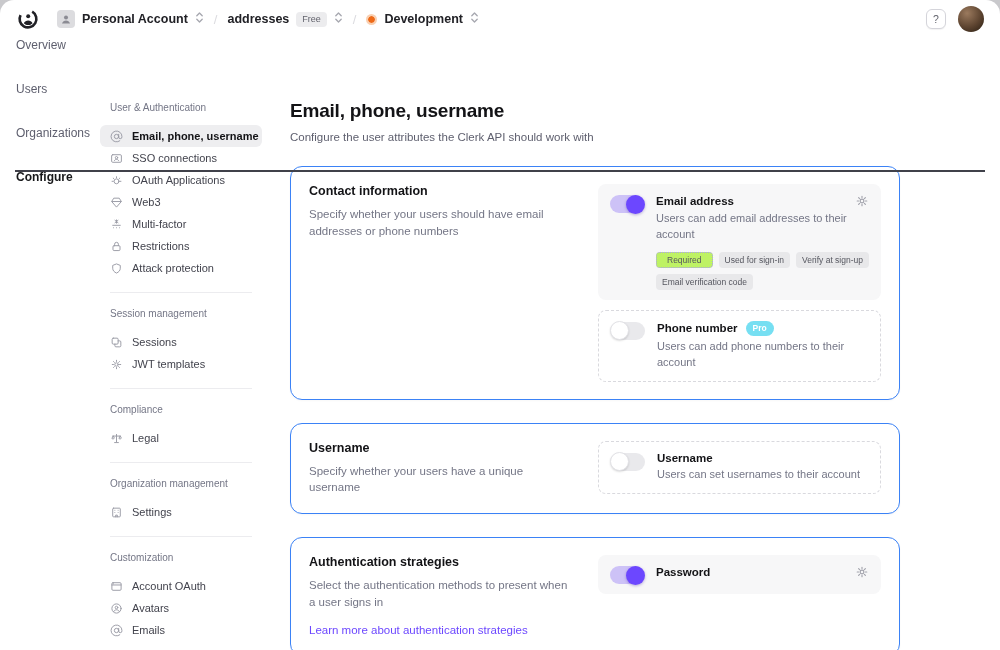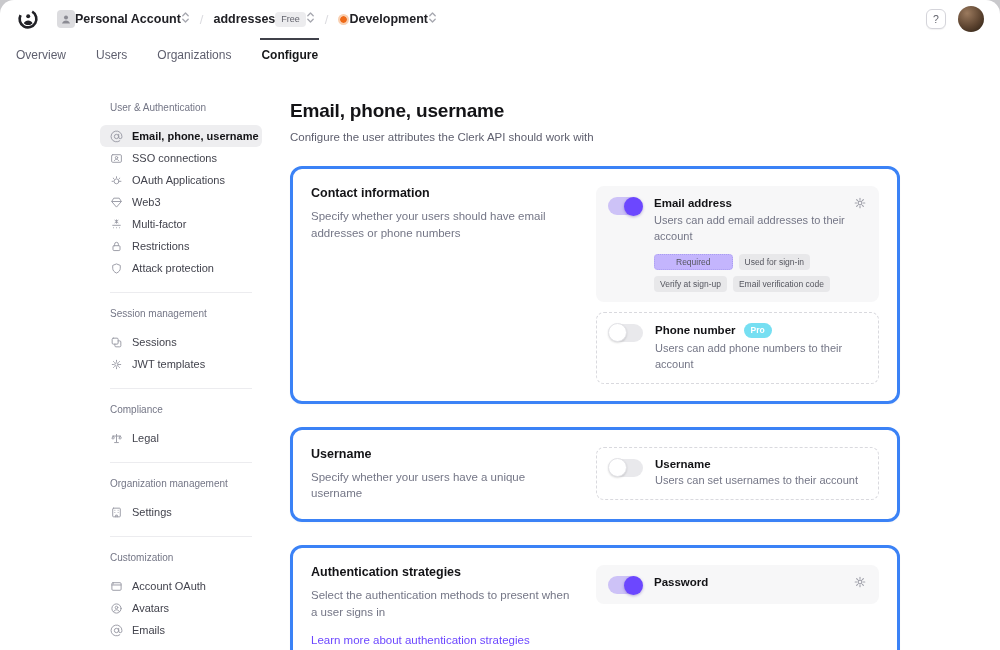--- a/index.html
+++ b/index.html
@@ -4,32 +4,32 @@
 <style>
   * { box-sizing: border-box; margin: 0; padding: 0; }
   html,body { width:1000px; height:650px; overflow:hidden; }
   body { background:#c9c9cc; font-family:"Liberation Sans", sans-serif; -webkit-font-smoothing:antialiased; }
   .app { width:1000px; height:650px; background:#fff; border-radius:14px 14px 0 0; overflow:hidden; position:relative; }
 
   
   .topbar { height:38px; display:flex; align-items:center; padding:0 16px; gap:9px; }
   .logo { width:24px; height:24px; flex-shrink:0; }
   .crumbs { display:flex; align-items:center; gap:8px; margin-left:8px; }
-  .crumb { display:flex; align-items:center; gap:0; cursor:pointer; }
+  .crumb { display:flex; align-items:center; gap:7px; cursor:pointer; }
   .crumb-label { font-size:12.5px; color:#212126; font-weight:600; }
   .slash { color:#dcdce0; font-size:13px; margin:0 2px; }
   .mini-avatar { width:18px; height:18px; border-radius:4px; background:#dcdcdf; display:flex; align-items:center; justify-content:center; overflow:hidden; }
   .free-pill { font-size:9px; color:#62636c; background:#ececee; padding:2.5px 6px; border-radius:4px; font-weight:500; }
   .env-dot { width:7px; height:7px; border-radius:50%; background:#ee6a18; border:2px solid #f9d0b2; background-clip:padding-box; box-sizing:content-box; }
   .topbar-right { margin-left:auto; display:flex; align-items:center; gap:12px; }
   .help-btn { width:20px; height:20px; border:1px solid #d4d4da; border-radius:6px; display:flex; align-items:center; justify-content:center; font-size:10.5px; color:#62636c; background:#fff; box-shadow:0 1px 1px rgba(0,0,0,.05); cursor:pointer; }
   .user-avatar { width:26px; height:26px; border-radius:50%; background:radial-gradient(circle at 35% 28%, #9b7a5e, #5d4430 55%, #2c2014 95%); cursor:pointer; }
 
   
-  .tabs { display:flex; gap:30px; padding:0 16px; height:34px; align-items:stretch; }
+  .tabs { display:flex; gap:30px; padding:0 16px; height:34px; align-items:stretch;flex-direction:column; }
   .tab { position:relative; font-size:12px; color:#5e5f6e; display:flex; align-items:center; cursor:pointer; }
   .tab.active { color:#17181a; font-weight:700; }
   .tab.active::before { content:""; position:absolute; top:0; left:-1px; right:-1px; height:2px; background:#40414a; }
 
   
   .layout { display:flex; padding:28px 0 0 100px; height:578px; overflow:hidden; }
 
   
   .sidebar { width:162px; flex-shrink:0; }
   .side-title { font-size:10px; color:#747686; margin:0 0 12px 10px; }
@@ -37,21 +37,21 @@
   .side-item.active { background:#eeeef0; color:#131316; font-weight:600; }
   .side-item .sicon { display:flex; align-items:center; color:#9b9ca7; flex-shrink:0; }
   .side-div { height:1px; background:#ececef; margin:13px 10px 15px 10px; }
   .side-section { margin-bottom:2px; }
   .side-section .side-title { margin-top:2px; }
 
   
   .main { margin-left:28px; width:610px; }
   .page-title { font-size:19px; font-weight:700; color:#131316; letter-spacing:-.2px; }
   .page-sub { font-size:11.5px; color:#5e5f6e; margin-top:9px; }
-  .card { border:3px solid #3b82f6; border-radius:12px; padding:17px 18px; margin-top:23px; display:flex; box-shadow:0 1px 2px rgba(0,0,0,.03); background:#fff; }
+  .card { border:1px solid #3b82f6; border-radius:12px; padding:17px 18px; margin-top:23px; display:flex; box-shadow:0 1px 2px rgba(0,0,0,.03); background:#fff; }
   .card:first-of-type { margin-top:17px; }
   .card-left { flex:1; padding-right:22px; }
   .card-title { font-size:12.5px; font-weight:700; color:#131316; margin-bottom:8px; }
   .card-desc { font-size:11.5px; color:#747686; line-height:1.45; max-width:305px; }
   .card-link { display:inline-block; margin-top:14px; font-size:11.5px; color:#6c47ff; font-weight:500; text-decoration:none; cursor:pointer; }
   .card-right { width:283px; flex-shrink:0; }
 
   .setting { border-radius:8px; padding:10px 12px; display:flex; align-items:flex-start; }
   .setting.on { background:#f7f7f8; }
   .setting.off { border:1px dashed #d9d9de; background:#fff; }
@@ -65,21 +65,21 @@
   .toggle.off .knob { left:-1px; background:#fff; border:1px solid #e2e2e6; box-shadow:0 1px 2px rgba(0,0,0,.14); }
 
   .setting-body { margin-left:12px; flex:1; min-width:0; }
   .setting-head { display:flex; align-items:center; }
   .setting-name { font-size:11.5px; font-weight:700; color:#131316; }
   .pro-pill { margin-left:8px; background:#76dff2; color:#fff; font-size:8.5px; font-weight:700; padding:2.5px 7px; border-radius:8px; }
   .gear { margin-left:auto; color:#a2a3ac; display:flex; cursor:pointer; }
   .setting-desc { font-size:11px; color:#747686; line-height:1.45; margin-top:3px; }
   .badges { display:flex; flex-wrap:wrap; gap:6px; margin-top:9px; }
   .badge { font-size:8.5px; color:#55565f; background:#e8e8ea; padding:3px 6px; border-radius:4px; white-space:nowrap; }
-  .badge.required { background:#c4b5fd; border:1px dotted #a99ef0; padding:2px 21px; }
+  .badge.required { background:#bef264; border:1px dotted #a99ef0; padding:2px 10px; }
 </style>
 </head>
 <body>
 
 <div class="app">
 
   <div class="topbar">
     <span class="logo">
       <svg width="24" height="24" viewBox="0 0 24 24">
         <circle cx="12" cy="12" r="8.4" fill="none" stroke="#212126" stroke-width="2.6" stroke-dasharray="39 13.8" transform="rotate(-60 12 12)"></circle>

